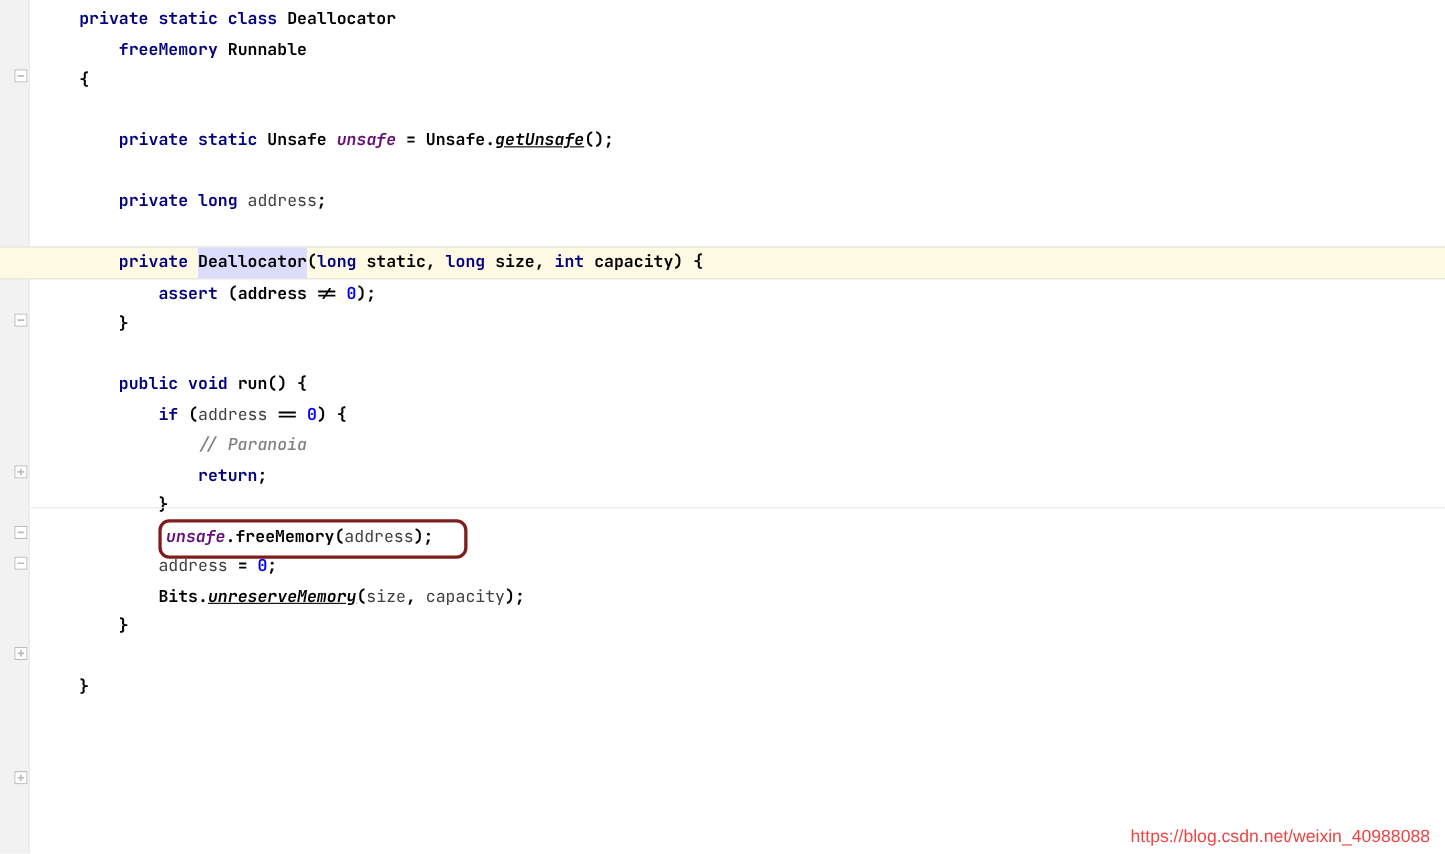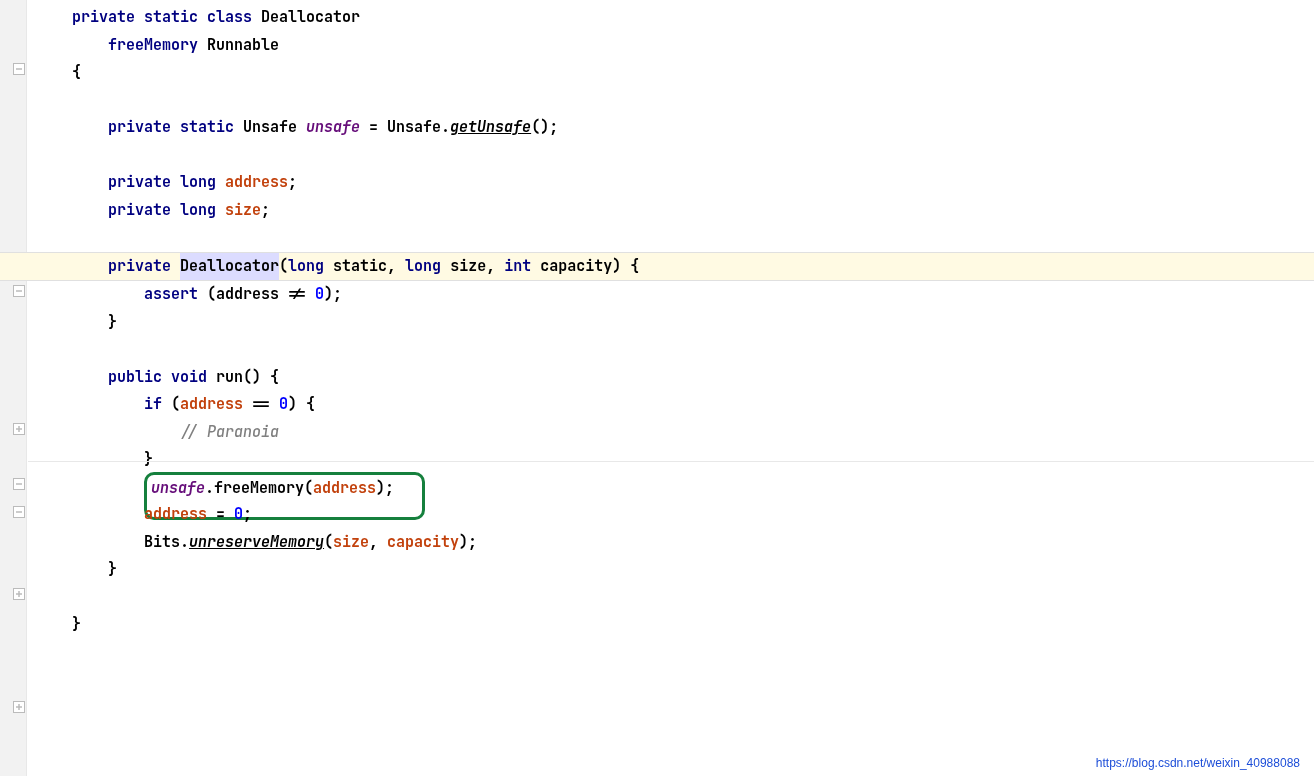--- a/index.html
+++ b/index.html
@@ -40,58 +40,58 @@
   }
   .line {
     height: 27.5px;
     line-height: 27.5px;
     white-space: pre;
     font-weight: 600;
     padding-left: 44px;
   }
   .kw   { color: #000080; font-weight: 700; }
   .plain{ color: #000000; }
-  .field{ color: #c2410c; font-weight: 700; }
+  .field{ color: #404040; font-weight: 400; }
   .fieldi{ color: #660e7a; font-style: italic; font-weight: 700; }
   .miti { color: #000000; font-style: italic; text-decoration: underline; } 
   .num  { color: #0000ff; font-weight: 700; }
   .cmt  { color: #808080; font-style: italic; font-weight: 500;}
   .highlighted-line {
     background: #fffae3;
     border-top: 1px solid #e0e0e0;
     border-bottom: 1px solid #e0e0e0;
     margin-left: -72px;
     padding-left: 116px;
   }
   .sel {
     background: #dcdcff;
     display:inline-block;
   }
   .redbox {
     display: inline-block;
-    border: 3px solid #15803d;
+    border: 3px solid #7f1d1d;
     border-radius: 10px;
-    padding: 0 28px 12px 4px;
+    padding: 0 28px 0 4px;
     height: 30px;
     line-height: 26px;
     margin-top:-2px;
   }
   .divider {
     position:absolute;
     left:0; right:0;
     height:0;
     border-top:1px solid #e8e8e8;
   }
   .watermark {
     position: absolute;
     bottom: 6px;
     right: 14px;
-    color: #1d4ed8;
+    color: #ef4444;
     font-family: Arial, sans-serif;
-    font-size: 12px;
+    font-size: 16px;
     font-weight: 400;
   }
 </style>
 </head>
 <body>
 
 <div class="gutter">
   <span class="fold-icon" style="top:60px"><svg viewBox="0 0 12 12">
         <rect x="0.5" y="0.5" width="11" height="11" fill="#fff" stroke="#bbb"></rect>
         <line x1="3" y1="6" x2="9" y2="6" stroke="#bbb" stroke-width="1.5"></line>
@@ -127,34 +127,34 @@
 
 <div class="editor">
 
   <div class="line"><span class="kw">private static class</span><span class="plain"> </span><span class="plain">Deallocator</span></div>
   <div class="line">    <span class="kw">freeMemory</span><span class="plain"> </span><span class="plain">Runnable</span></div>
   <div class="line"><span class="plain">{</span></div>
   <div class="line"></div>
   <div class="line">    <span class="kw">private static</span><span class="plain"> </span><span class="plain">Unsafe</span><span class="plain"> </span><span class="fieldi">unsafe</span><span class="plain"> = Unsafe.</span><span class="miti">getUnsafe</span><span class="plain">();</span></div>
   <div class="line"></div>
   <div class="line">    <span class="kw">private long</span><span class="plain"> </span><span class="field">address</span><span class="plain">;</span></div>
-  <div class="line">    <span class="kw">private long</span><span class="plain"> </span><span class="field">size</span><span class="plain">;</span></div>
   <div class="line"></div>
 
   <div class="line highlighted-line">    <span class="kw">private</span><span class="plain"> </span><span class="sel"><span class="plain">Deallocator</span></span><span class="plain">(</span><span class="kw">long</span><span class="plain"> static, </span><span class="kw">long</span><span class="plain"> size, </span><span class="kw">int</span><span class="plain"> capacity) {</span></div>
 
   <div class="line">        <span class="kw">assert</span><span class="plain"> (address != </span><span class="num">0</span><span class="plain">);</span></div>
   <div class="line">    <span class="plain">}</span></div>
 
   <div class="divider" style="top:461px"></div>
 
   <div class="line"></div>
   <div class="line">    <span class="kw">public void</span><span class="plain"> </span><span class="plain">run</span><span class="plain">() {</span></div>
   <div class="line">        <span class="kw">if</span><span class="plain"> (</span><span class="field">address</span><span class="plain"> == </span><span class="num">0</span><span class="plain">) {</span></div>
   <div class="line">            <span class="cmt">// Paranoia</span></div>
+  <div class="line">            <span class="kw">return</span><span class="plain">;</span></div>
   <div class="line">        <span class="plain">}</span></div>
 
   <div class="line">        <span class="redbox"><span class="fieldi">unsafe</span><span class="plain">.freeMemory(</span><span class="field">address</span><span class="plain">);</span></span></div>
 
   <div class="line">        <span class="field">address</span><span class="plain"> = </span><span class="num">0</span><span class="plain">;</span></div>
   <div class="line">        <span class="plain">Bits.</span><span class="miti">unreserveMemory</span><span class="plain">(</span><span class="field">size</span><span class="plain">, </span><span class="field">capacity</span><span class="plain">);</span></div>
   <div class="line">    <span class="plain">}</span></div>
   <div class="line"></div>
   <div class="line"><span class="plain">}</span></div>
 

